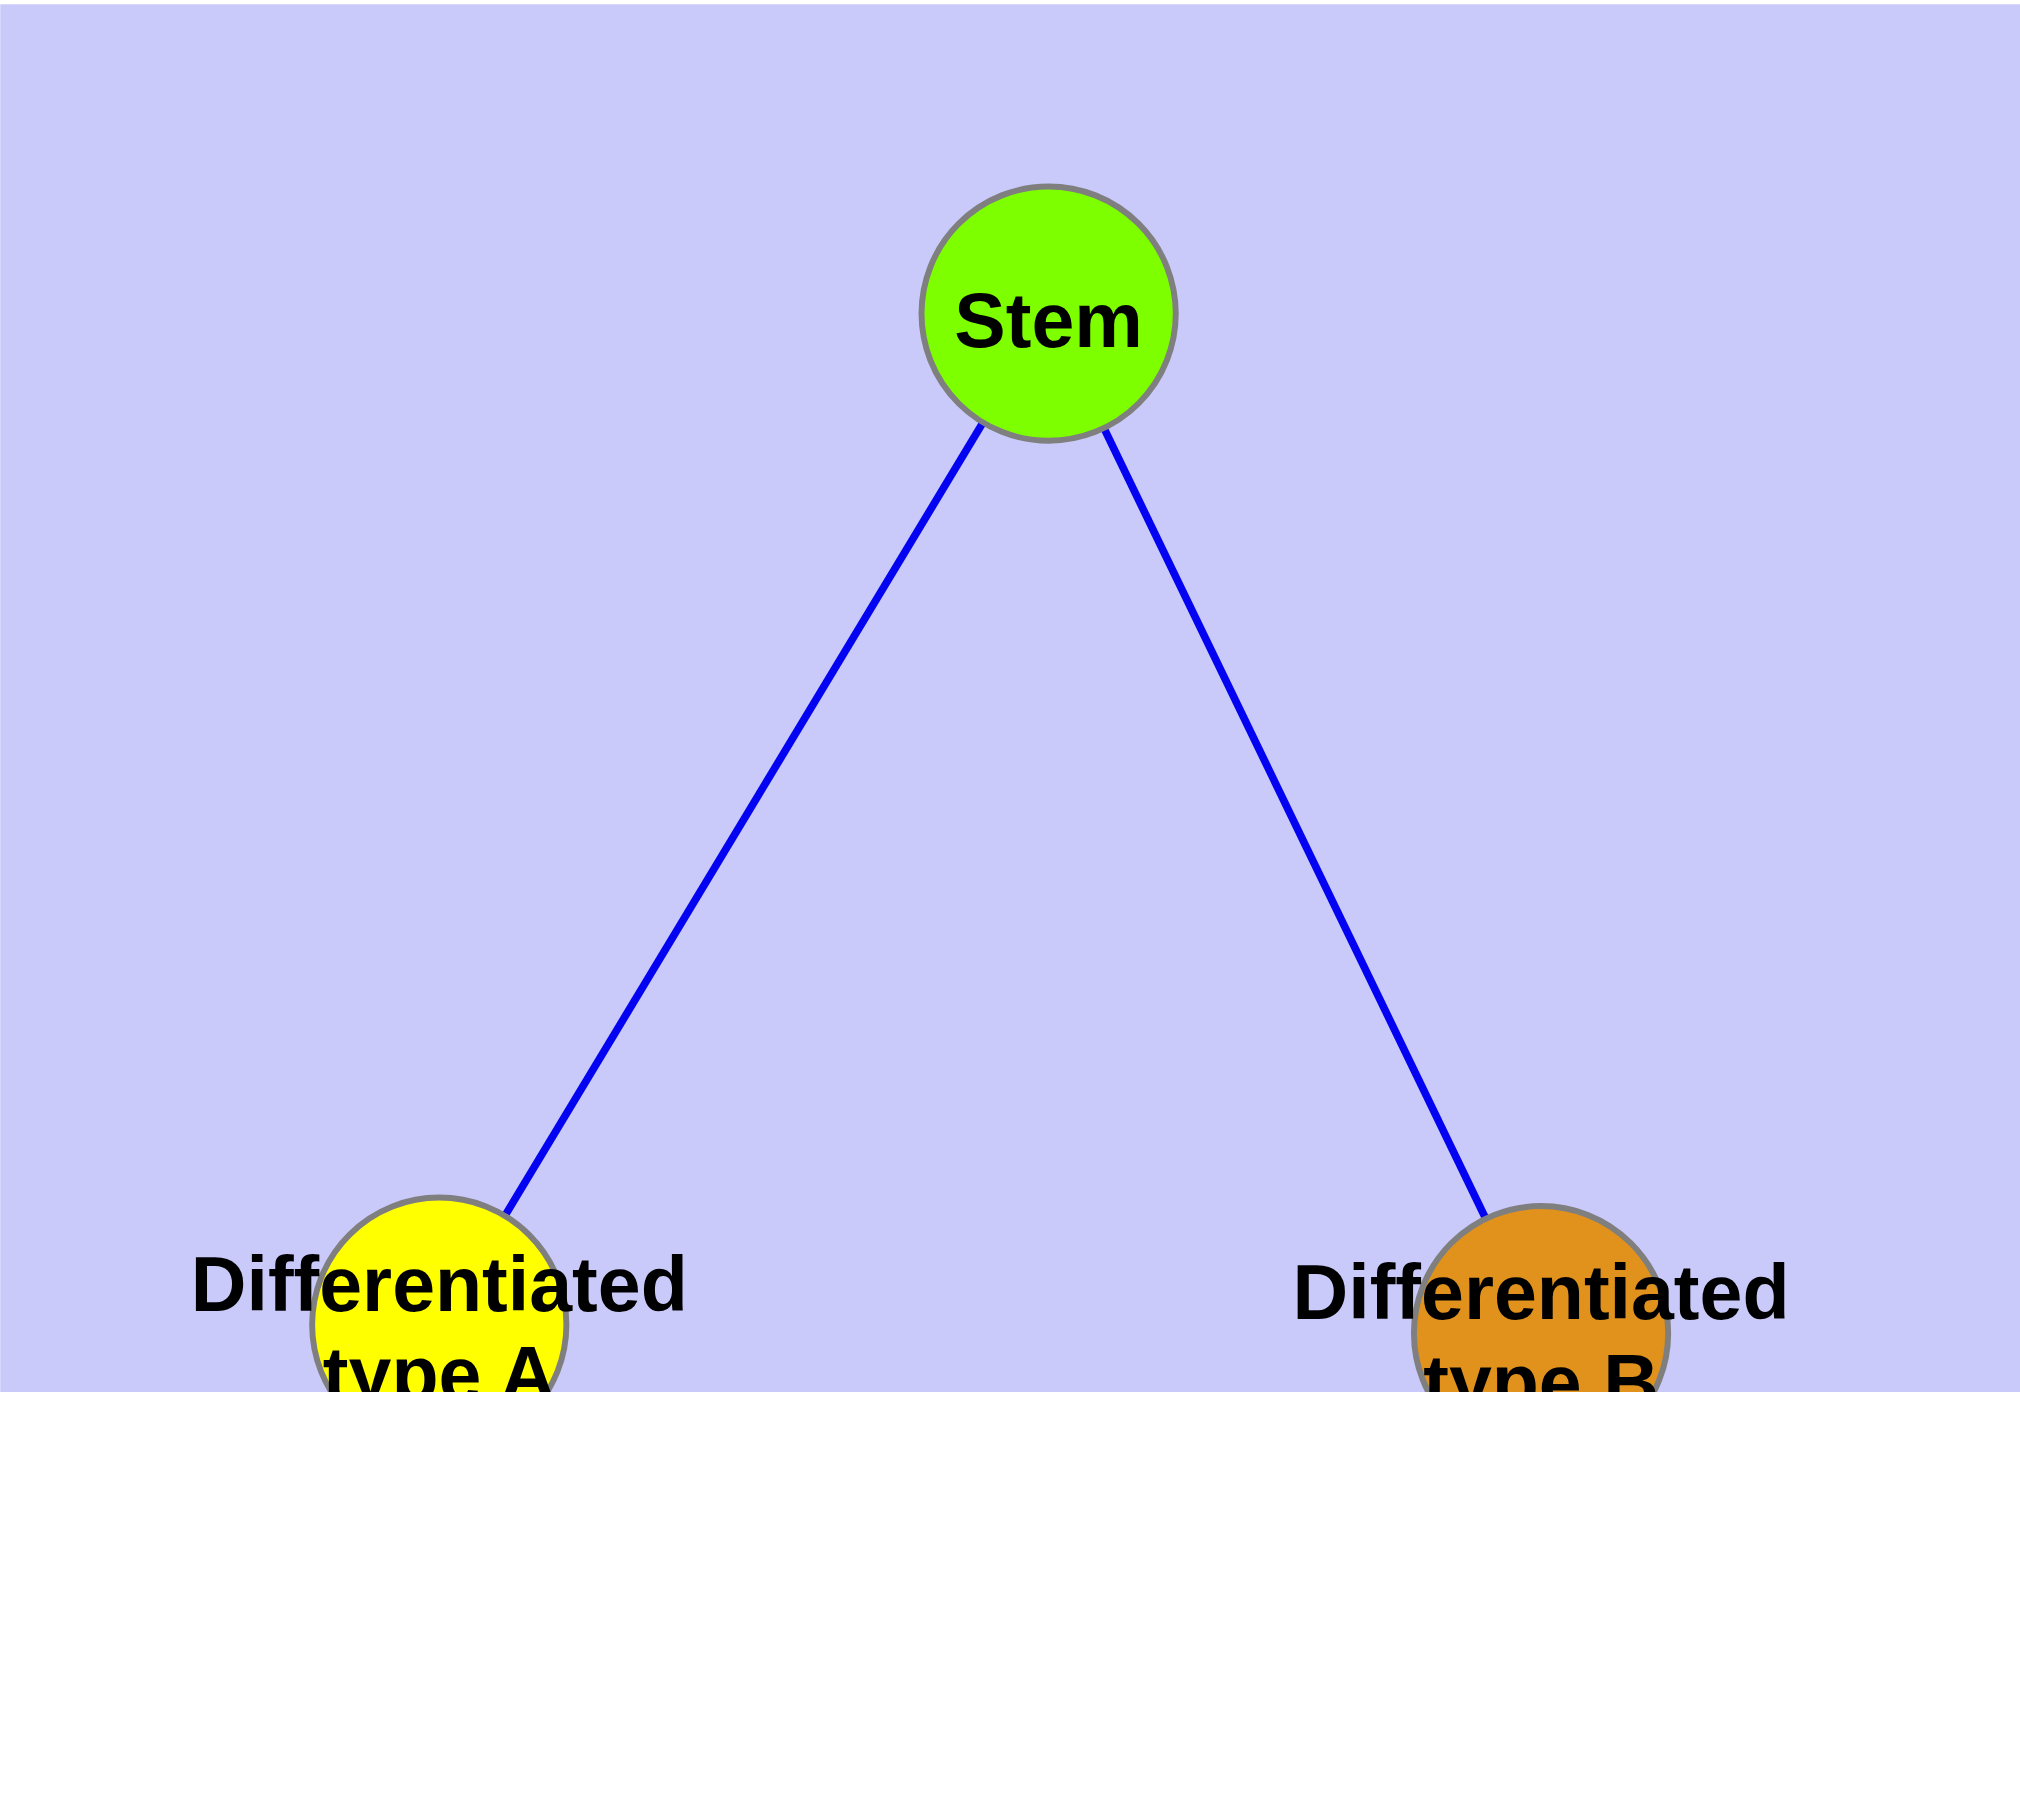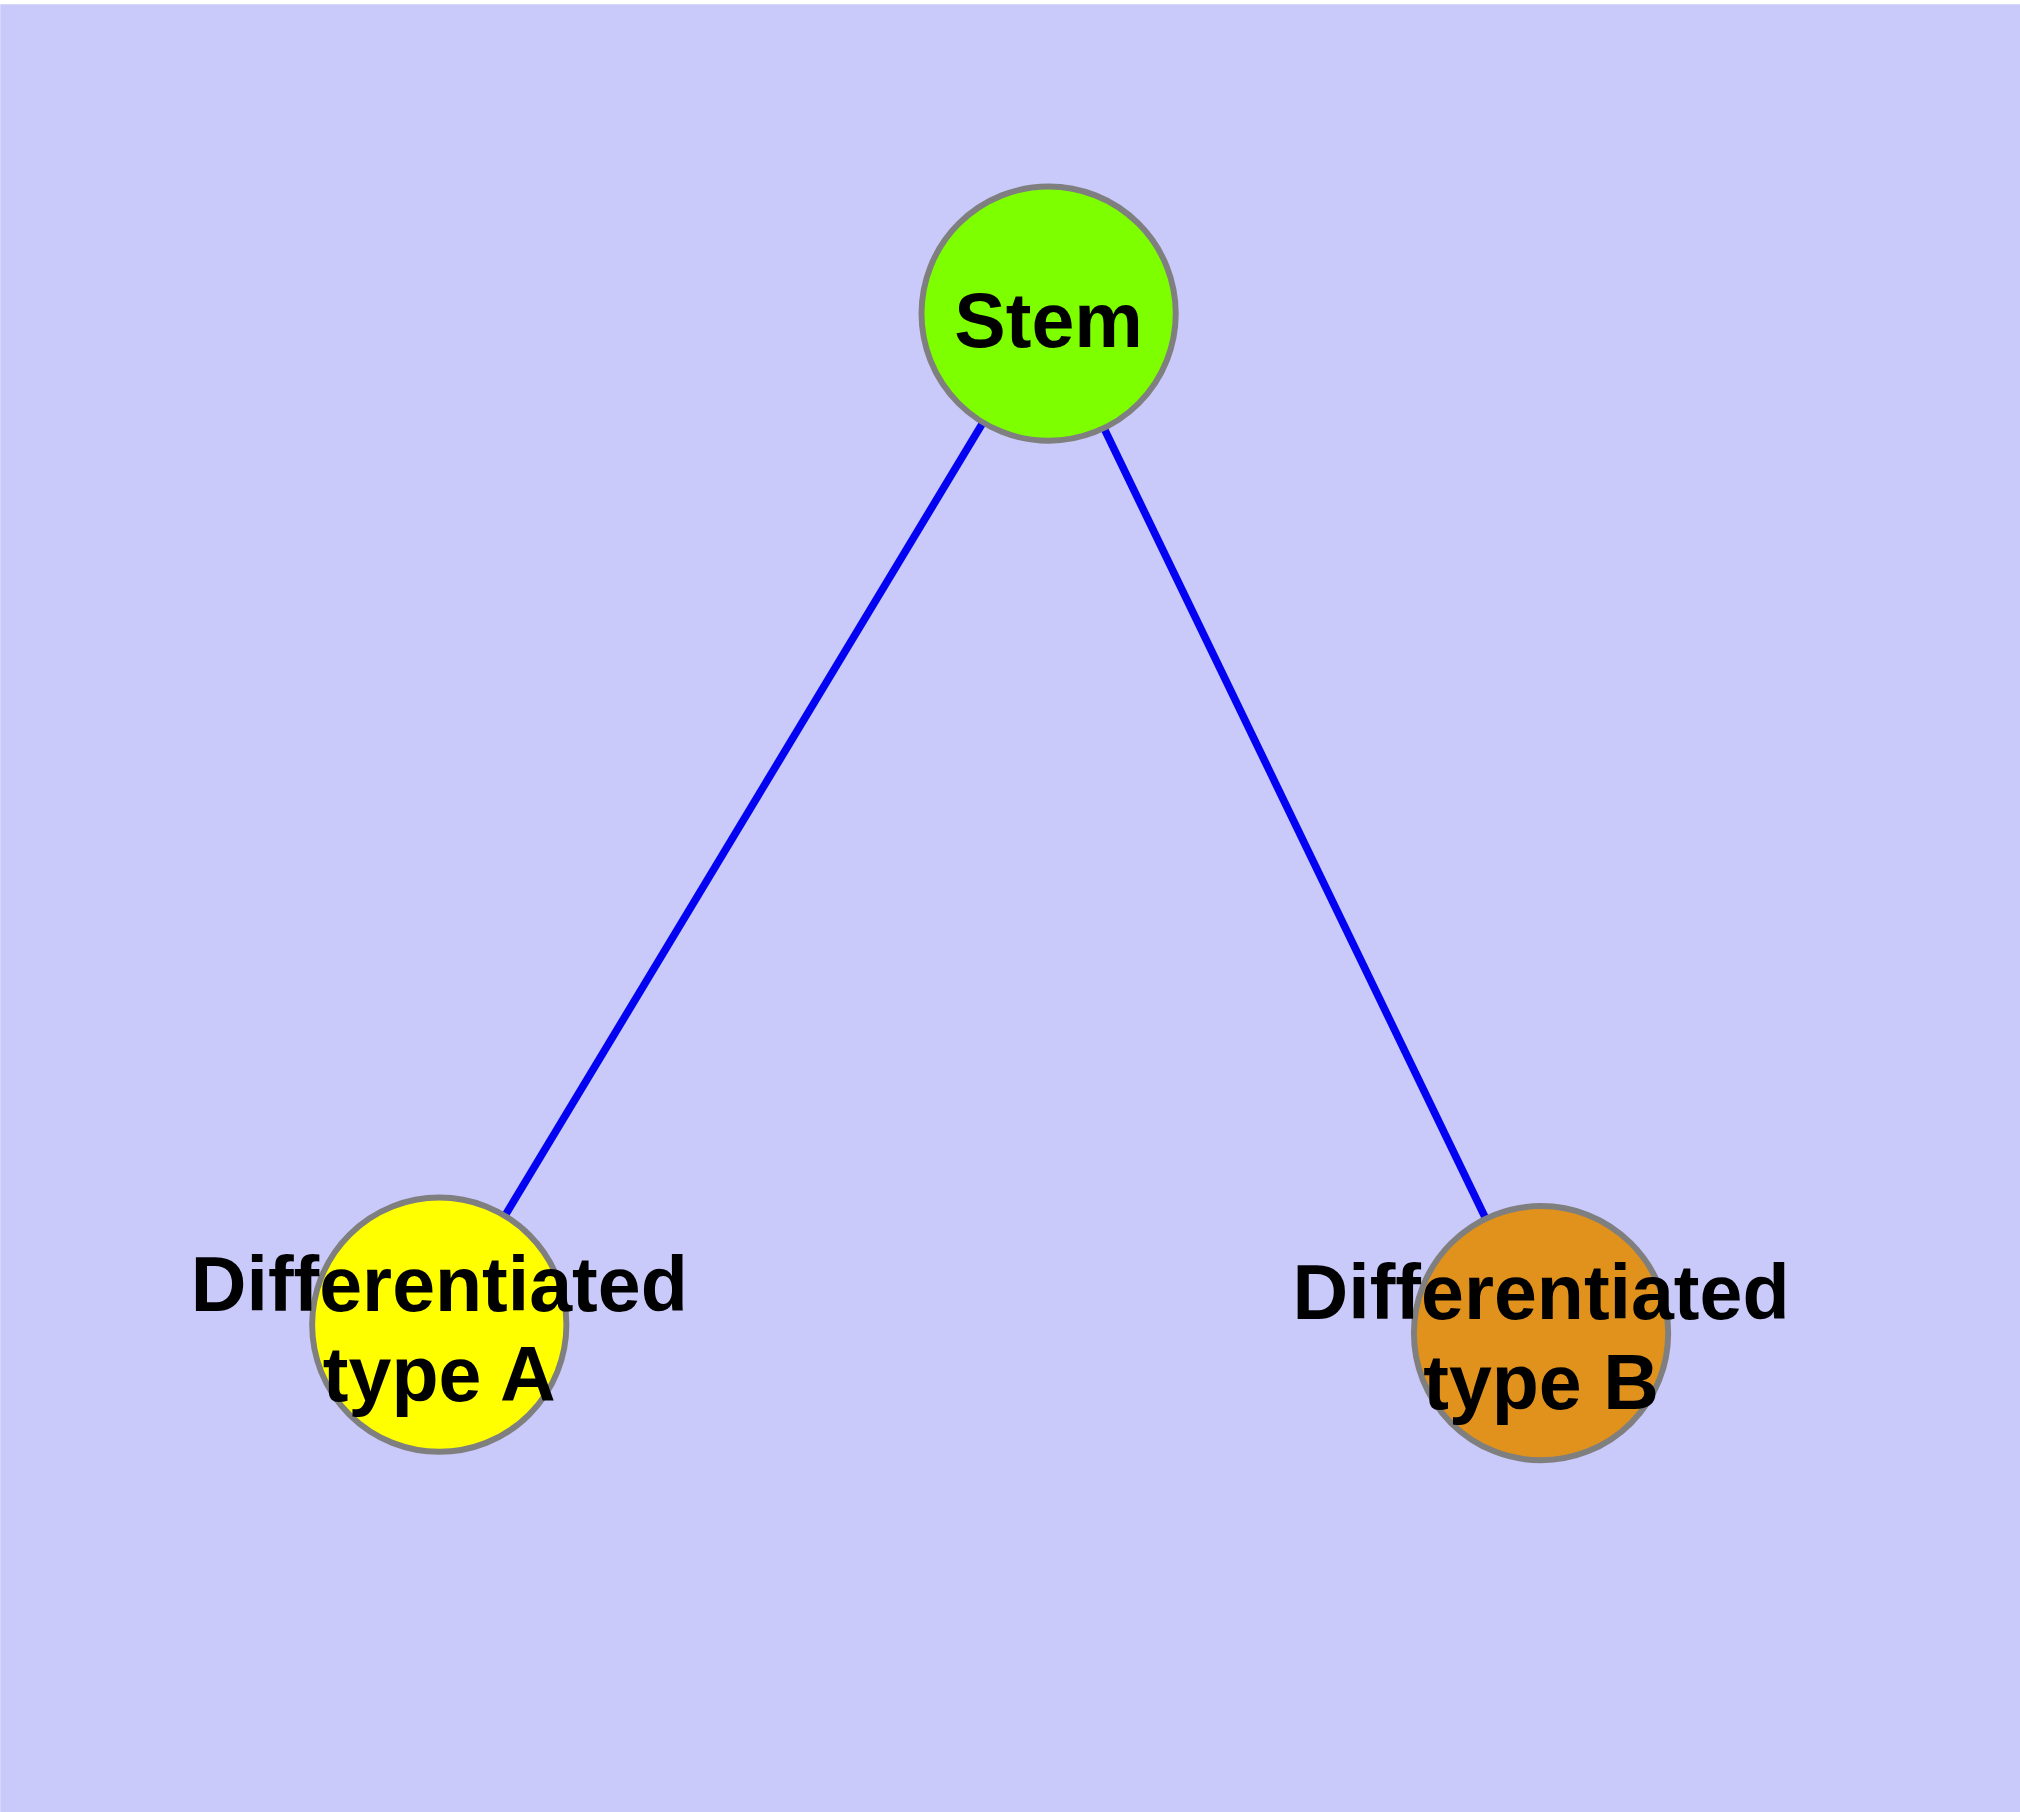--- a/index.html
+++ b/index.html
@@ -1,20 +1,20 @@
 <!DOCTYPE html>
 <html style="font-size:13.6px"><head>
 <meta charset="utf-8">
 <style>
   html, body { margin: 0; padding: 0; }
   body { background: #ffffff; }
   .stage {
     position: relative;
     width: 2021px;
-    height: 1812px;
+    height: 1392px;
     background: #ffffff;
     overflow: hidden;
   }
   svg { display: block; }
   .node-label {
     font-family: "Liberation Sans", sans-serif;
     font-weight: 700;
     font-size: 91px;
     fill: #000000;
   }

